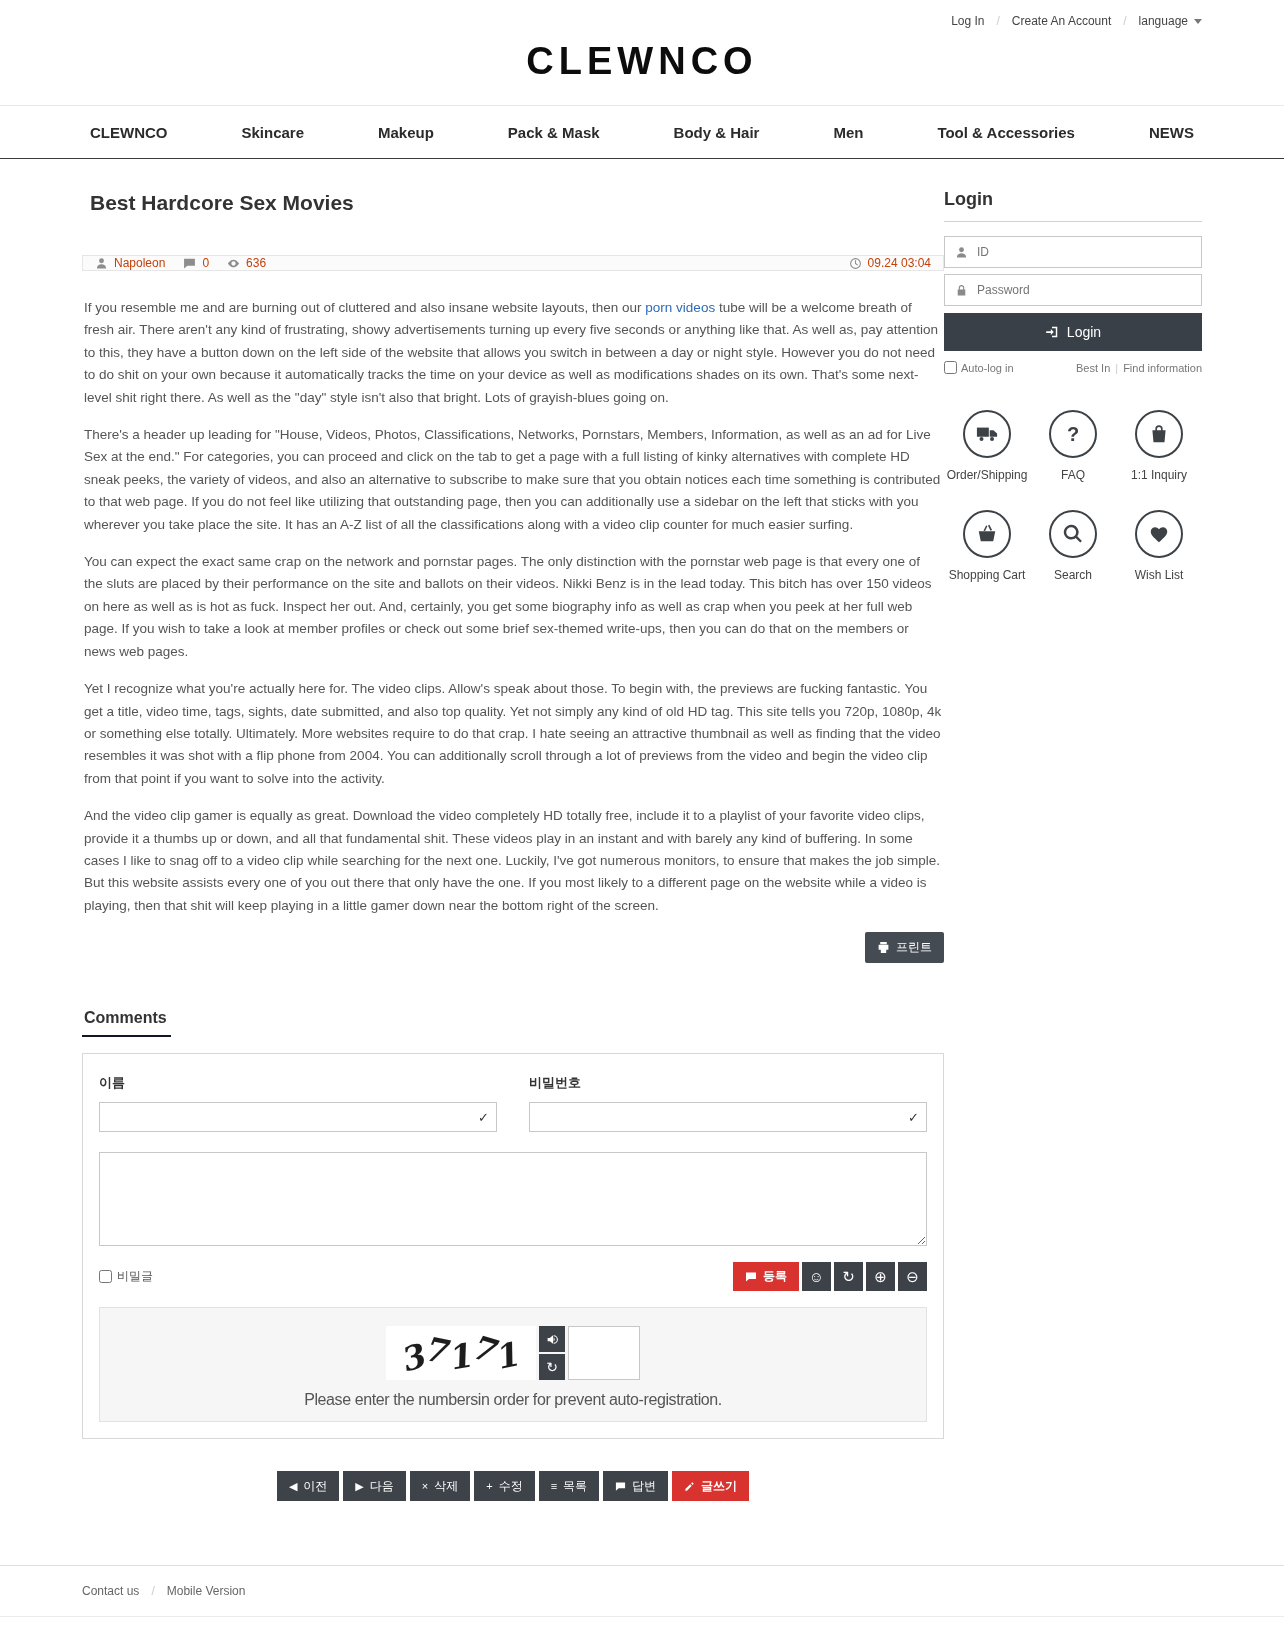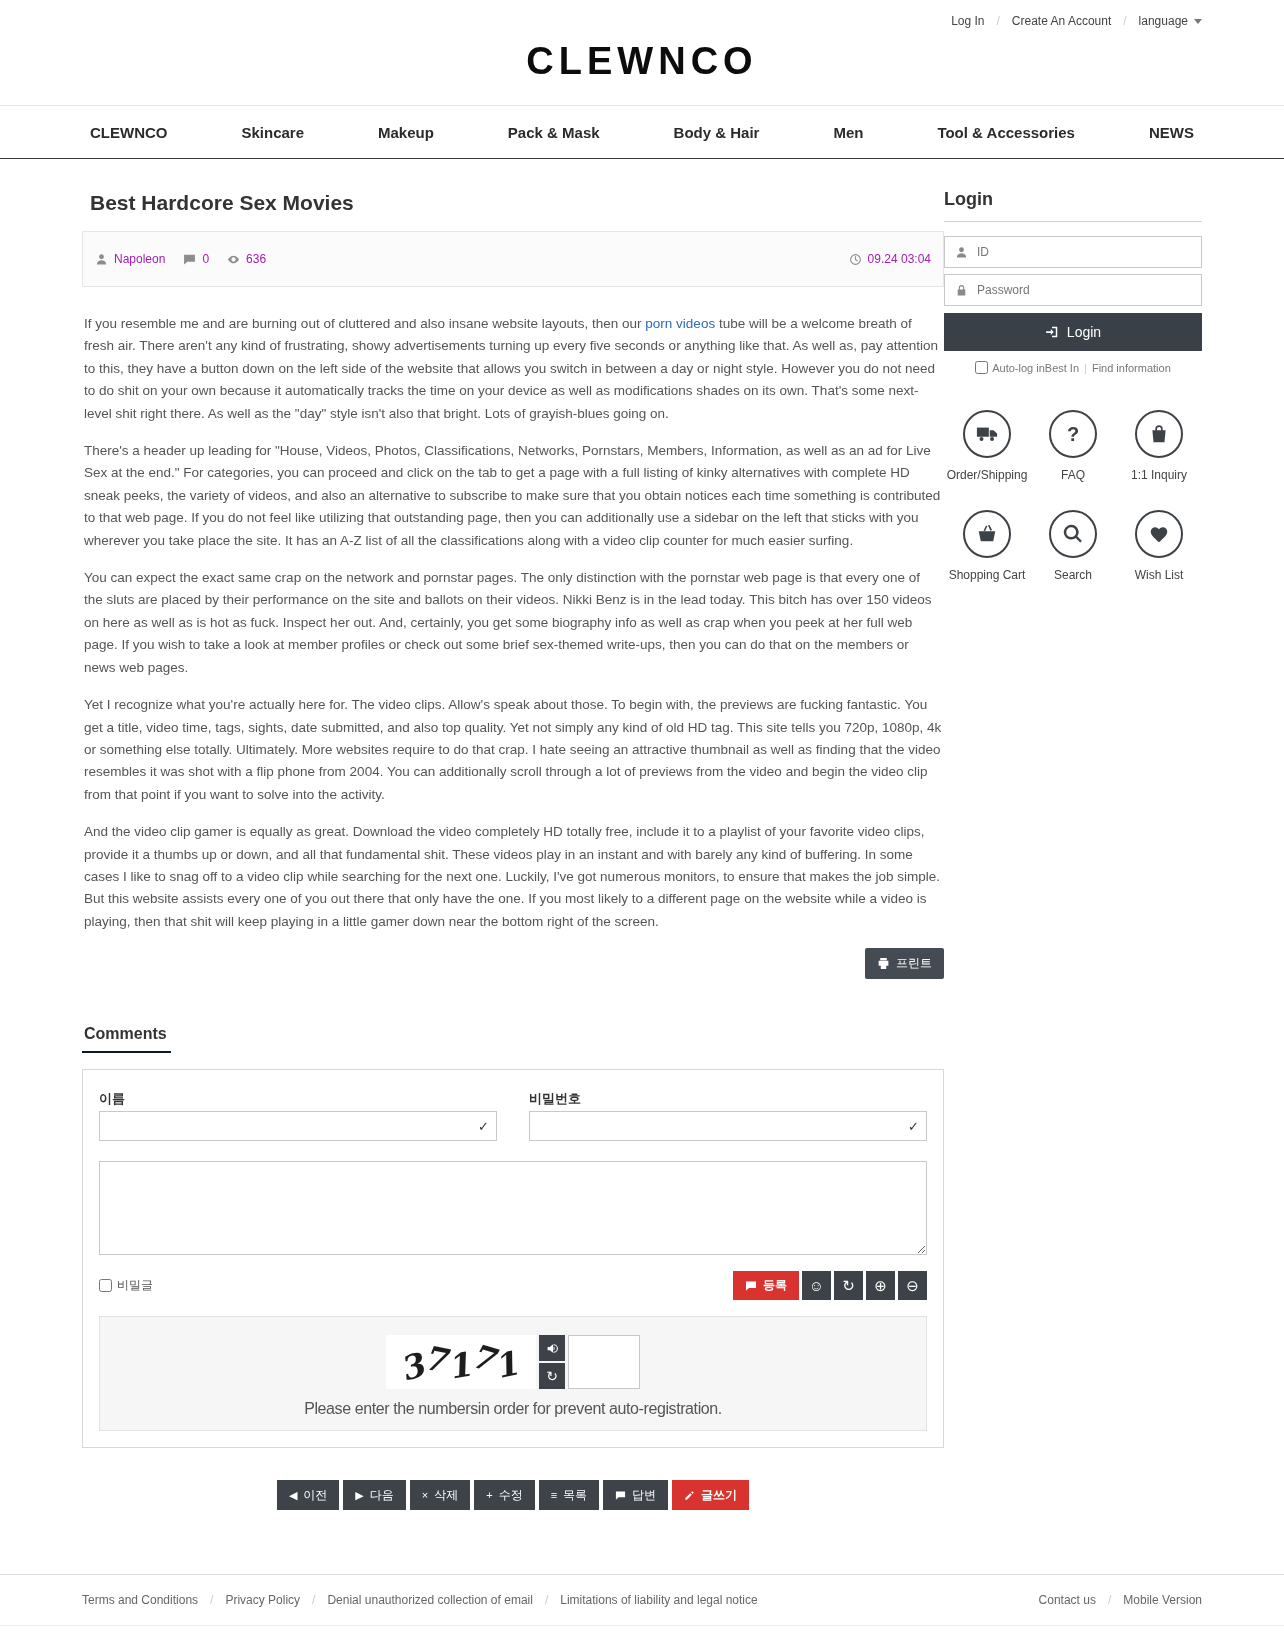--- a/index.html
+++ b/index.html
@@ -21,41 +21,41 @@
   .nav-inner{display:flex;justify-content:space-between;align-items:center;height:52px;}
   .nav a{font-size:15px;font-weight:bold;color:#2b2b2b;padding:0 8px;}
 
   
   .main{display:flex;padding-top:30px;align-items:flex-start;}
   .content{flex:1;min-width:0;}
   .sidebar{width:258px;flex-shrink:0;}
 
   
   .post-title{font-size:21px;font-weight:bold;color:#333;padding:2px 8px 16px;}
-  .post-meta{display:flex;align-items:center;gap:18px;border:1px solid #e6e6e6;background:#fbfbfb;padding:20px 12px;font-size:12px;color:#a21caf;}
+  .post-meta{display:flex;align-items:center;gap:18px;border:1px solid #e6e6e6;background:#fbfbfb;padding:0 12px;font-size:12px;color:#c2410c;margin-top:24px;}
   .meta-item{display:inline-flex;align-items:center;gap:6px;}
   .meta-right{margin-left:auto;}
   .micon{width:13px;height:13px;fill:#8d8d8d;display:block;}
   .micon.stroke{fill:none;stroke:#8d8d8d;stroke-width:2;}
 
   .article{padding:26px 2px 0;}
   .article p{font-size:13.5px;line-height:1.66;color:#555;margin-bottom:15px;}
   .inline-link{color:#2d6cb5;}
 
   .print-row{display:flex;justify-content:flex-end;margin-top:10px;}
   .btn-print{display:inline-flex;align-items:center;gap:6px;background:#454b52;color:#fff;font-size:12px;padding:7px 12px;border:none;border-radius:2px;cursor:pointer;}
   .btn-print svg{width:13px;height:13px;fill:#fff;}
 
   
   .comments{margin-top:46px;}
   .comments-title{font-size:16px;font-weight:bold;color:#333;display:inline-block;border-bottom:2px solid #0f172a;padding:0 4px 8px 2px;}
   .comment-form{border:1px solid #d8d8d8;margin-top:16px;padding:20px 16px 16px;}
   .form-grid{display:flex;gap:32px;}
   .field{flex:1;}
-  .field label{display:block;font-size:13px;font-weight:bold;color:#333;margin-bottom:3px;}
+  .field label{display:block;font-size:13px;font-weight:bold;color:#333;margin-bottom:10px;}
   .input-wrap{position:relative;}
   .input-wrap input{width:100%;height:30px;border:1px solid #c8c8c8;padding:0 28px 0 8px;font-size:13px;}
   .input-check{position:absolute;right:8px;top:50%;transform:translateY(-50%);color:#333;font-size:13px;font-weight:bold;}
   .comment-textarea{width:100%;height:94px;border:1px solid #c8c8c8;margin-top:20px;resize:vertical;padding:8px;font-size:13px;font-family:inherit;}
   .form-row{display:flex;align-items:center;justify-content:space-between;margin:12px 0 16px;}
   .secret{display:inline-flex;align-items:center;gap:5px;font-size:12px;color:#555;cursor:pointer;}
   .btn-group{display:inline-flex;gap:3px;}
   .btn-submit{display:inline-flex;align-items:center;gap:6px;background:#d8332e;color:#fff;border:none;font-size:12px;font-weight:bold;padding:0 12px;height:29px;cursor:pointer;}
   .btn-submit svg{width:12px;height:12px;fill:#fff;}
   .btn-sq{width:29px;height:29px;background:#3d4248;color:#fff;border:none;font-size:15px;display:inline-flex;align-items:center;justify-content:center;cursor:pointer;}
@@ -84,21 +84,21 @@
   .btn-nav.red{background:#d8332e;font-weight:bold;}
 
   
   .side-heading{font-size:18px;font-weight:bold;color:#333;padding-bottom:11px;border-bottom:1px solid #d2d2d2;margin-bottom:14px;}
   .login-row{display:flex;align-items:center;border:1px solid #c8c8c8;height:32px;margin-bottom:6px;background:#fff;}
   .login-icon{width:32px;display:flex;align-items:center;justify-content:center;}
   .login-icon svg{width:13px;height:13px;fill:#8a8a8a;}
   .login-row input{flex:1;border:none;outline:none;font-size:12px;color:#333;padding-right:8px;min-width:0;background:transparent;}
   .btn-login{width:100%;height:38px;background:#3a4047;color:#fff;border:none;font-size:14px;display:flex;align-items:center;justify-content:center;gap:8px;margin-top:7px;cursor:pointer;}
   .btn-login svg{width:14px;height:14px;fill:#fff;}
-  .login-opts{display:flex;justify-content:center;align-items:center;margin-top:10px;font-size:11px;color:#777;}
+  .login-opts{display:flex;justify-content:space-between;align-items:center;margin-top:10px;font-size:11px;color:#777;}
   .auto{display:inline-flex;align-items:center;gap:4px;cursor:pointer;}
   .login-links{display:inline-flex;align-items:center;}
   .login-links .bar{color:#ccc;margin:0 5px;}
   .service{margin-top:36px;}
   .service-grid{display:grid;grid-template-columns:repeat(3,1fr);row-gap:28px;margin-top:22px;}
   .svc{display:flex;flex-direction:column;align-items:center;gap:10px;cursor:pointer;}
   .svc-circle{width:48px;height:48px;border-radius:50%;border:2px solid #3d4247;display:flex;align-items:center;justify-content:center;color:#3d4247;}
   .svc-circle svg{width:22px;height:22px;fill:#3d4247;}
   .svc-circle .glyph{font-size:20px;font-weight:bold;line-height:1;}
   .svc-label{font-size:12px;color:#444;text-align:center;}
@@ -395,29 +395,20 @@
           <span class="svc-label">Wish List</span>
         </a>
       </div>
     </div>
   </aside>
 </div>
 
 <div class="footer-top">
   <div class="container footer-top-inner">
     <div class="flinks">
-      <a>Terms and Conditions</a>
-      <span class="sep"></span>
-      <a>Privacy Policy</a>
-      <span class="sep"></span>
-      <a>Denial unauthorized collection of email</a>
-      <span class="sep"></span>
-      <a>Limitations of liability and legal notice</a>
-    </div>
-    <div class="flinks">
       <a>Contact us</a>
       <span class="sep"></span>
       <a>Mobile Version</a>
     </div>
   </div>
 </div>
 
 <footer class="footer-bottom">
   
 </footer>

